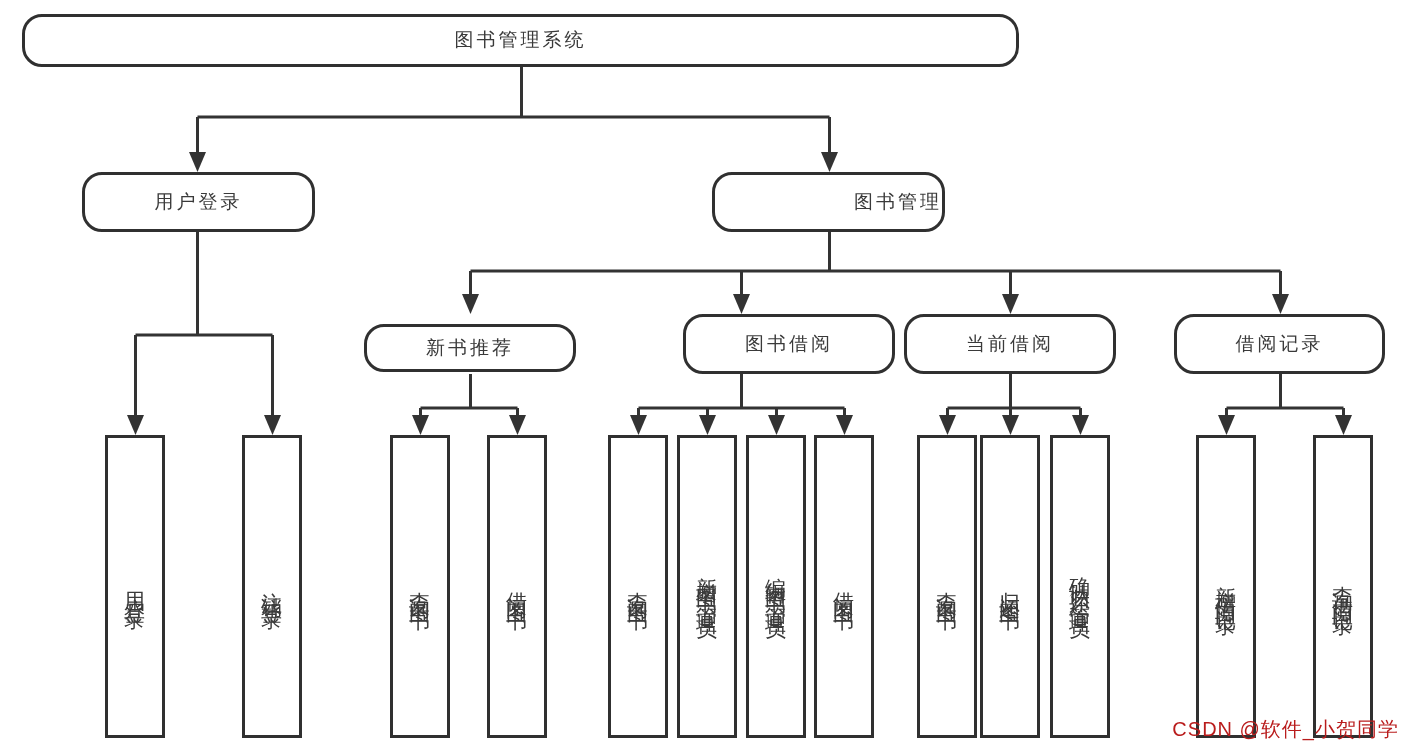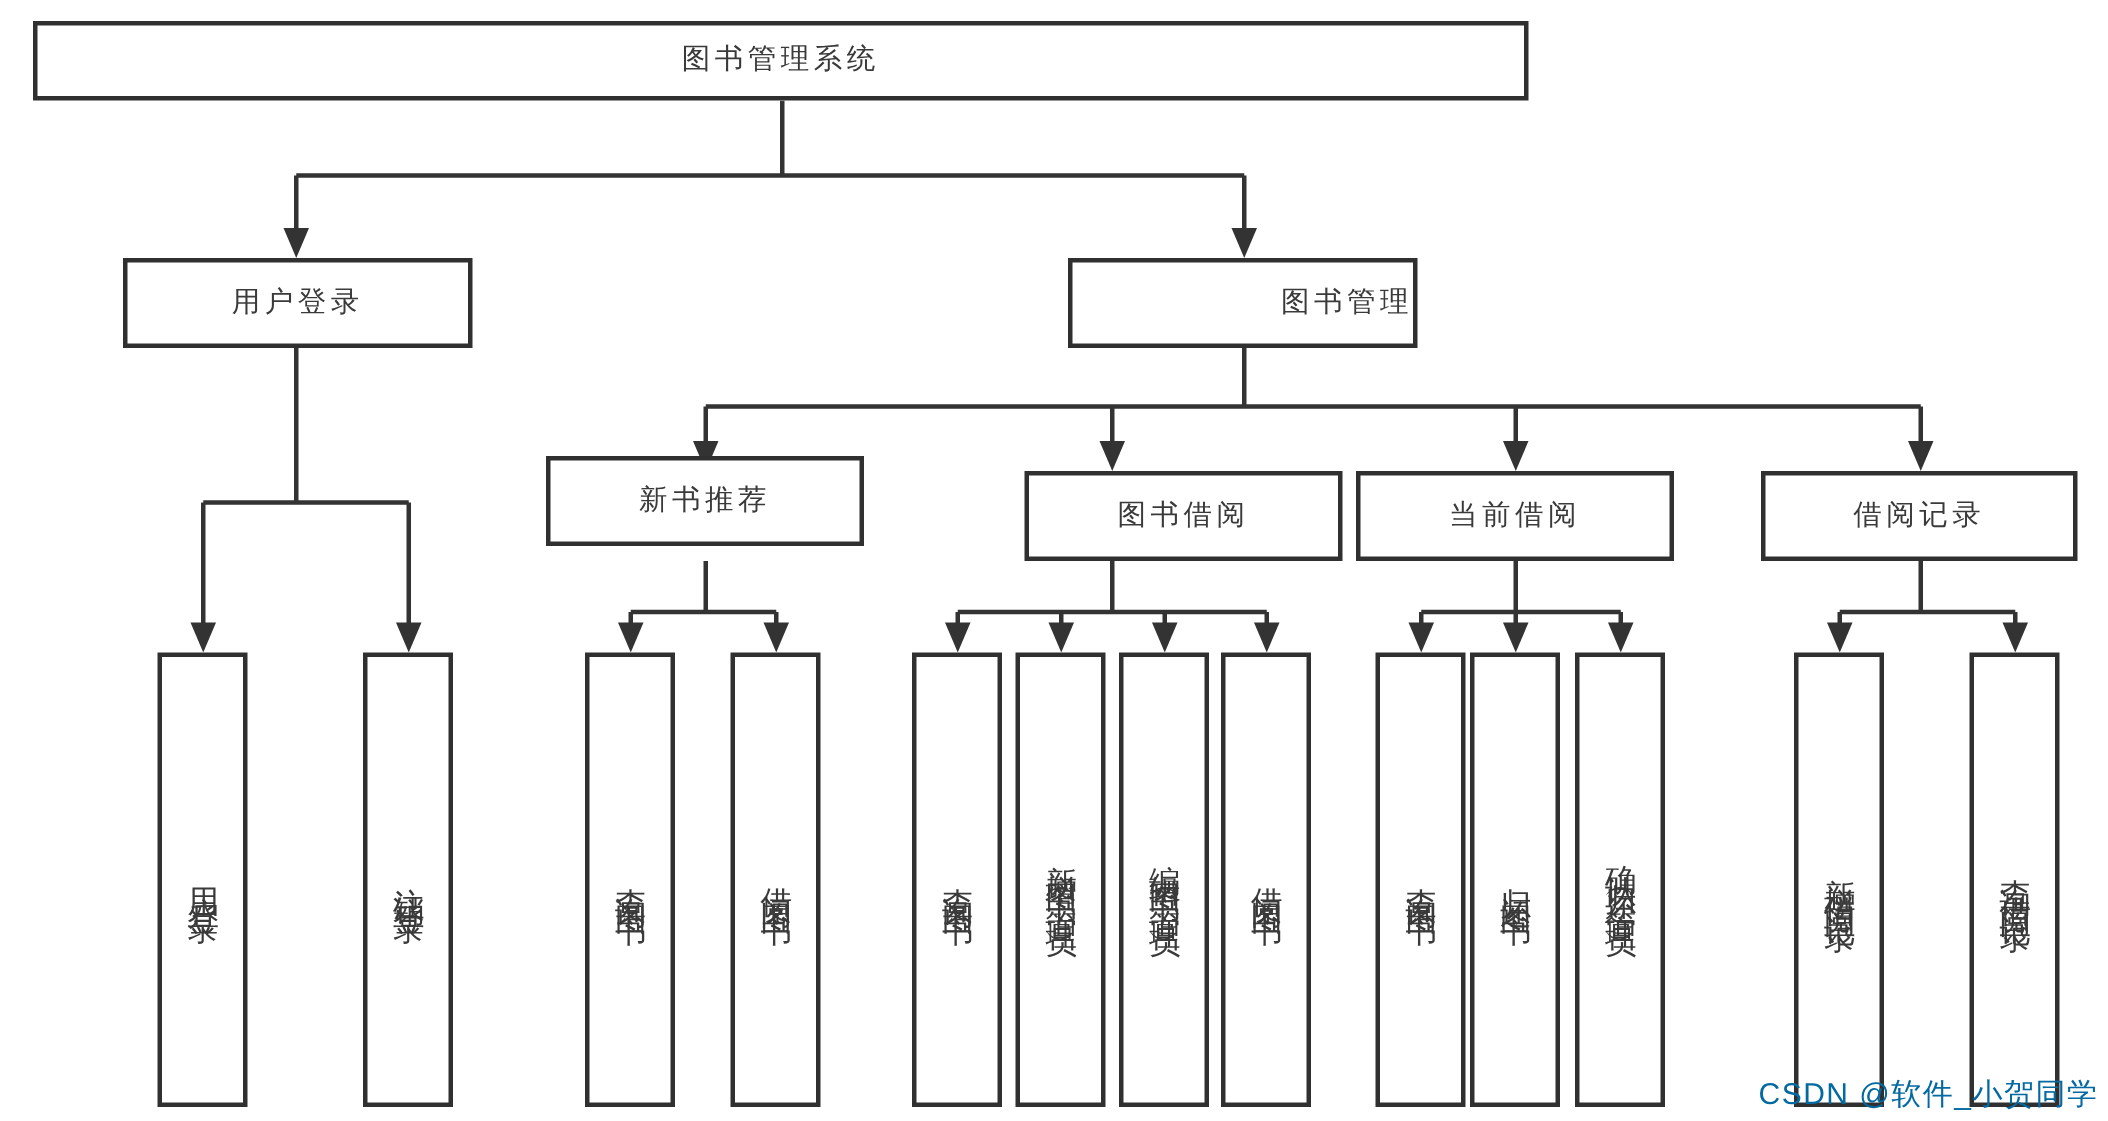--- a/index.html
+++ b/index.html
@@ -30,36 +30,36 @@
   .node {
     position: absolute;
     box-sizing: border-box;
     border: 3px solid #303030;
     background: #ffffff;
     display: flex;
     align-items: center;
     justify-content: center;
     text-align: center;
   }
-  .hbox { font-size: 19px; letter-spacing: 3px; }
+  .hbox { font-size: 19px; letter-spacing: 3px; border-radius: 20px; }
   .hbox .label { white-space: nowrap; line-height: 1.2; }
   .vbox .label {
     writing-mode: vertical-rl;
     text-orientation: mixed;
     font-size: 21px;
     letter-spacing: 6px;
     line-height: 1.1;
   }
   .watermark {
     position: absolute;
     right: 6px;
     bottom: 4px;
     font-size: 20px;
     letter-spacing: 1px;
-    color: #0369a1;
+    color: #b91c1c;
     white-space: nowrap;
     z-index: 5;
   }
 </style>
 </head>
 <body>
 
 <div class="stage">
 
   <svg class="connectors" viewBox="0 0 1405 747" xmlns="http://www.w3.org/2000/svg">
@@ -109,21 +109,21 @@
     <span class="label">图书管理系统</span>
   </div>
 
   <div class="node hbox" style="left:82px; top:172px; width:233px; height:60px;">
     <span class="label">用户登录</span>
   </div>
   <div class="node hbox" style="left:712px; top:172px; width:233px; height:60px;justify-content:flex-end;">
     <span class="label">图书管理</span>
   </div>
 
-  <div class="node hbox" style="left:364px; top:304px; width:212px; height:60px;">
+  <div class="node hbox" style="left:364px; top:324px; width:212px; height:48px;">
     <span class="label">新书推荐</span>
   </div>
   <div class="node hbox" style="left:635px; top:314px; width:212px; height:60px;margin-left:48px;">
     <span class="label">图书借阅</span>
   </div>
   <div class="node hbox" style="left:904px; top:314px; width:212px; height:60px;">
     <span class="label">当前借阅</span>
   </div>
   <div class="node hbox" style="left:1174px; top:314px; width:211px; height:60px;">
     <span class="label">借阅记录</span>

